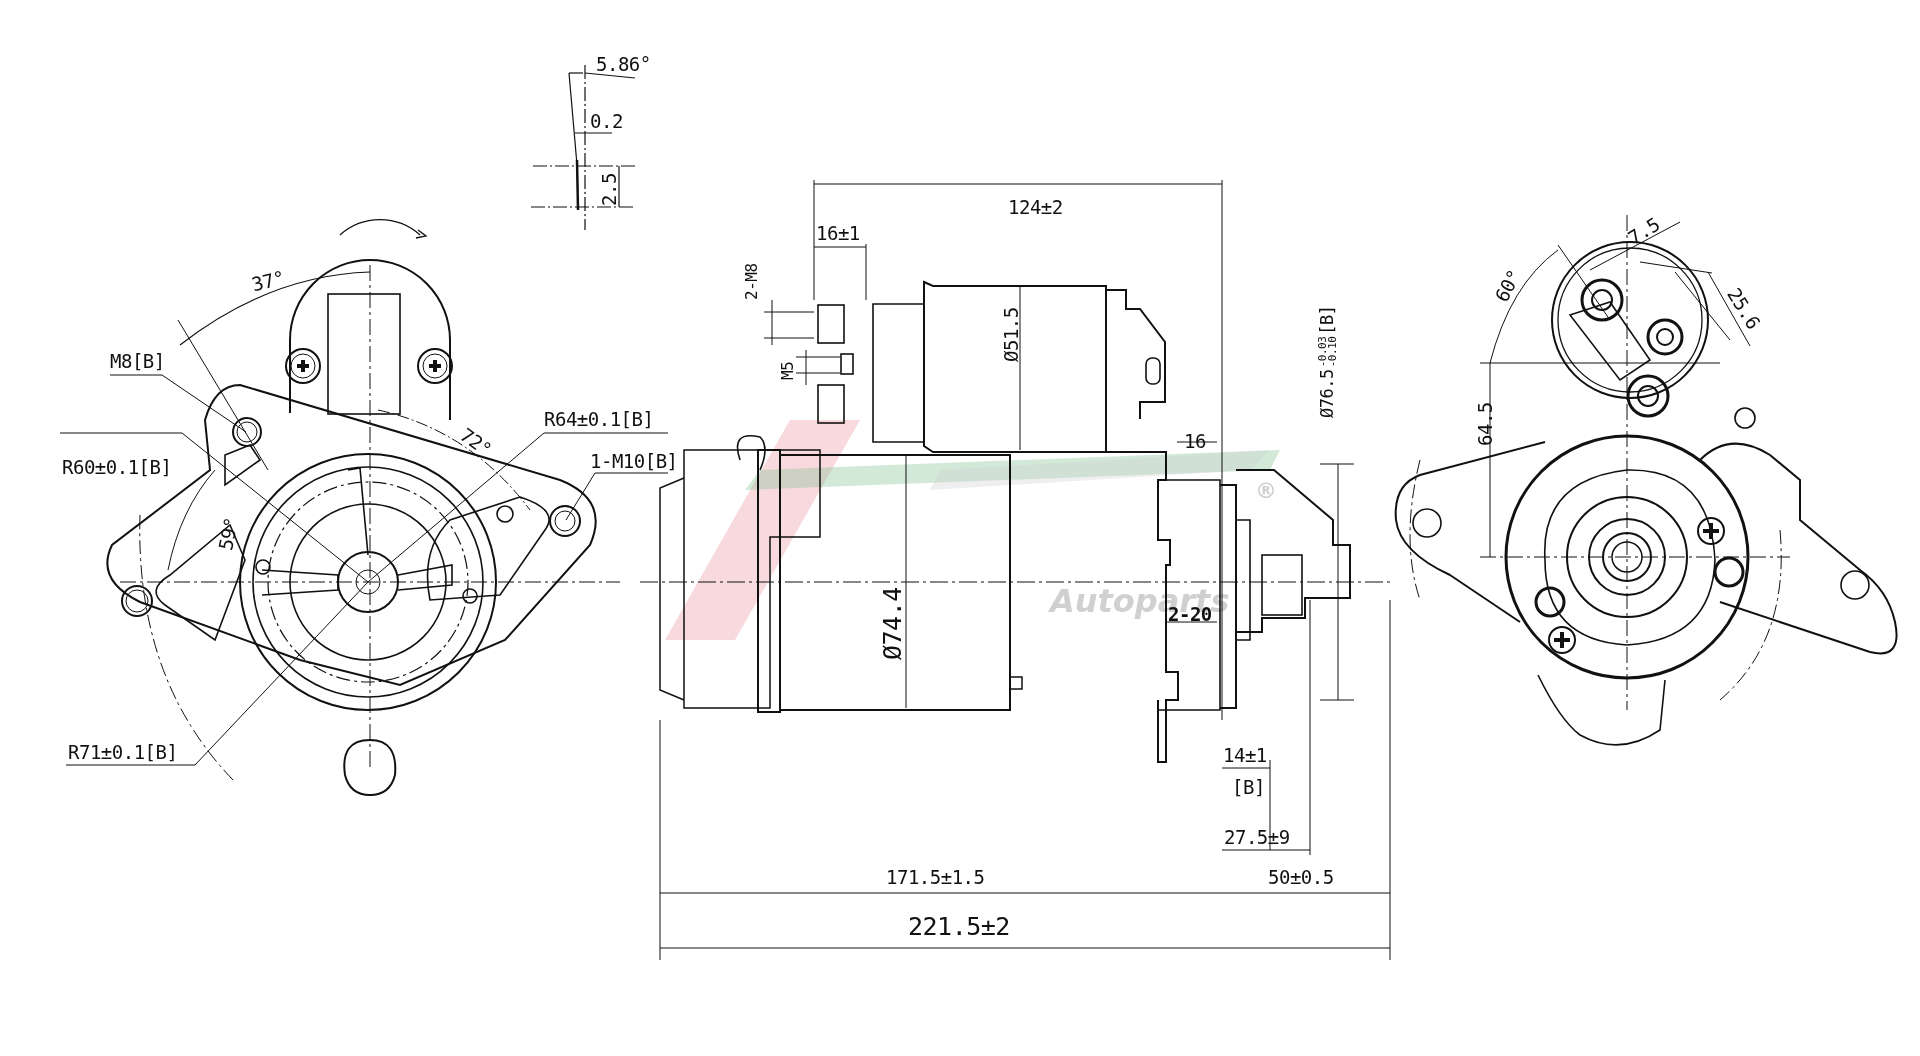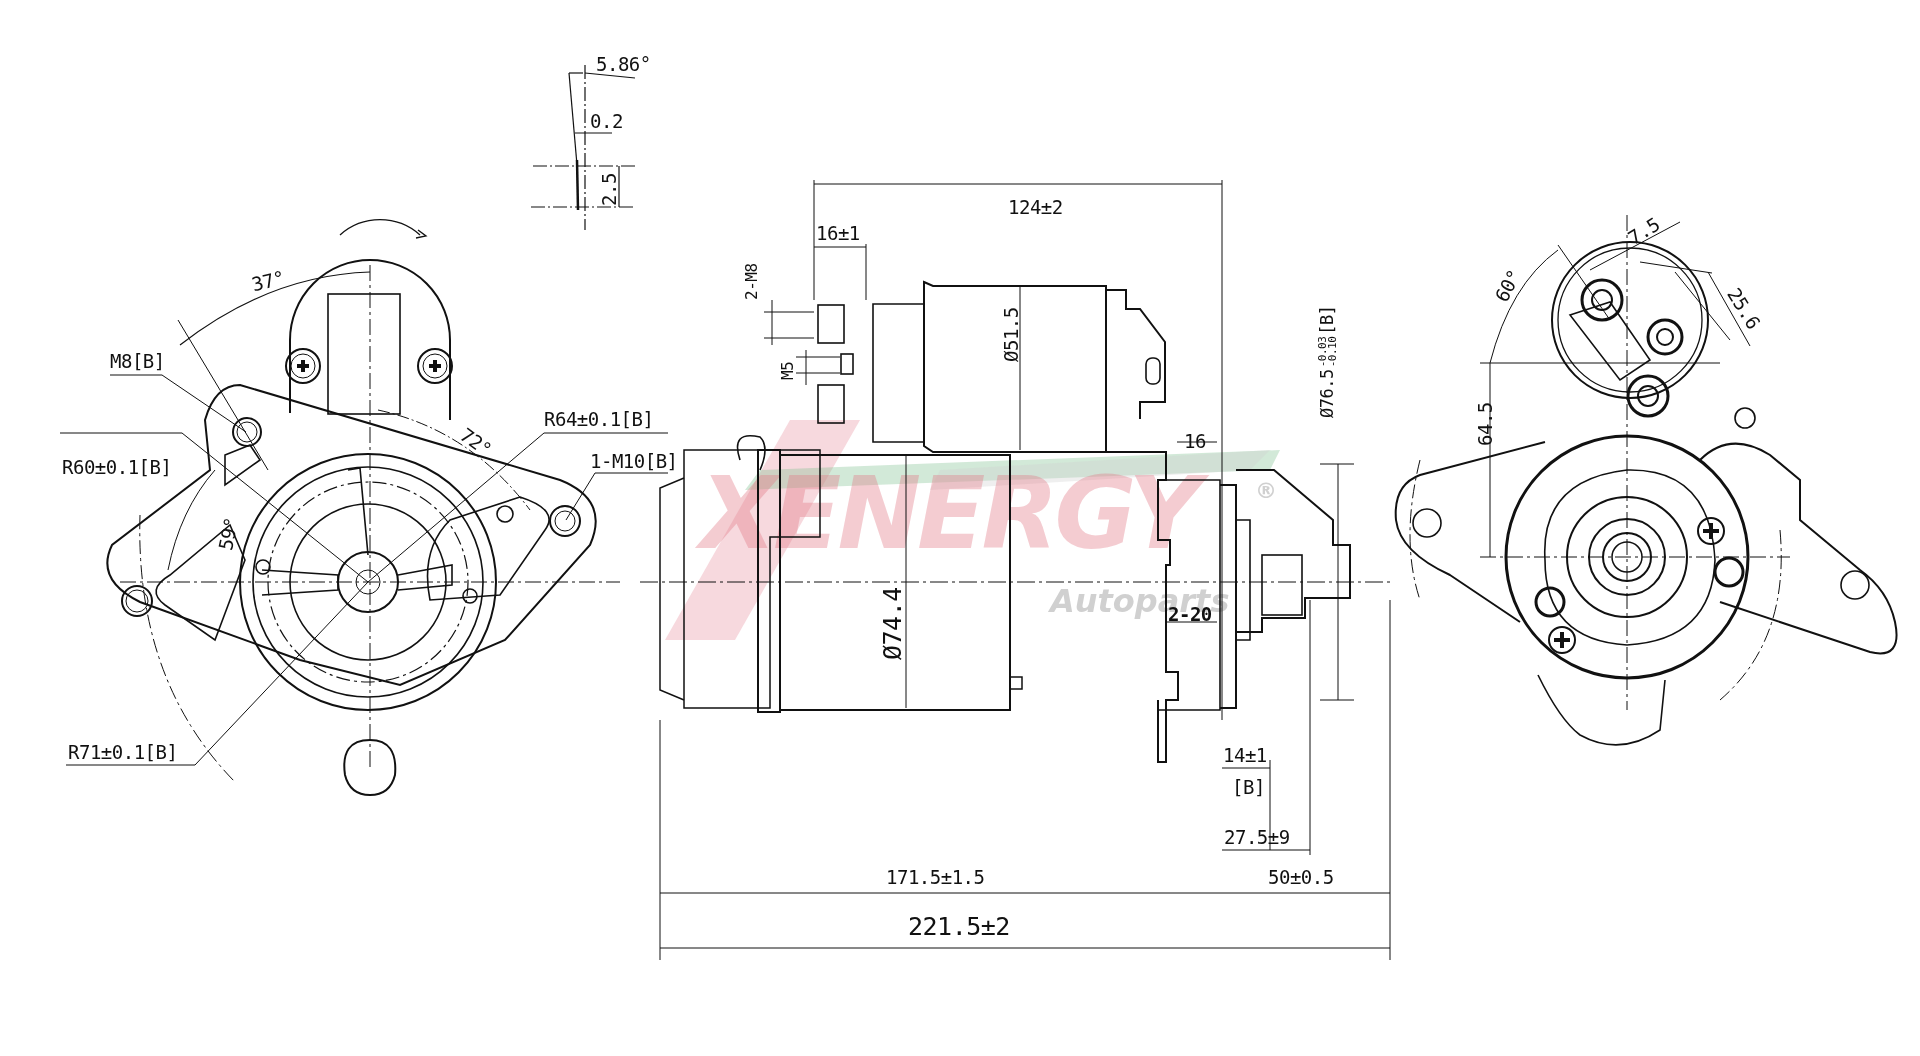--- a/index.html
+++ b/index.html
@@ -17,21 +17,20 @@
 </head>
 <body>
 
 <div id="stage">
 
   <svg width="1920" height="1056">
     <polygon points="665,640 790,420 860,420 735,640" fill="rgba(226,120,135,0.28)"></polygon>
     <polygon points="760,470 1280,450 1270,470 745,490" fill="rgba(127,191,143,0.35)"></polygon>
     <polygon points="940,470 1270,450 1250,470 930,490" fill="rgba(210,210,210,0.35)"></polygon>
   </svg>
-  <div class="wm wm-main">XENERGY</div>
   <div class="wm wm-sub">Autoparts</div>
   <div class="wm wm-reg">®</div>
 
   <svg width="1920" height="1056" viewBox="0 0 1920 1056" fill="none" stroke="#111" stroke-width="2">
 
     <g stroke-width="1.2">
       <line x1="569" y1="73" x2="583" y2="73"></line>
       <line x1="569" y1="73" x2="577" y2="165"></line>
       <line x1="585" y1="65" x2="585" y2="230" stroke-dasharray="14 3 2 3"></line>
       <line x1="585" y1="73" x2="635" y2="78"></line>

